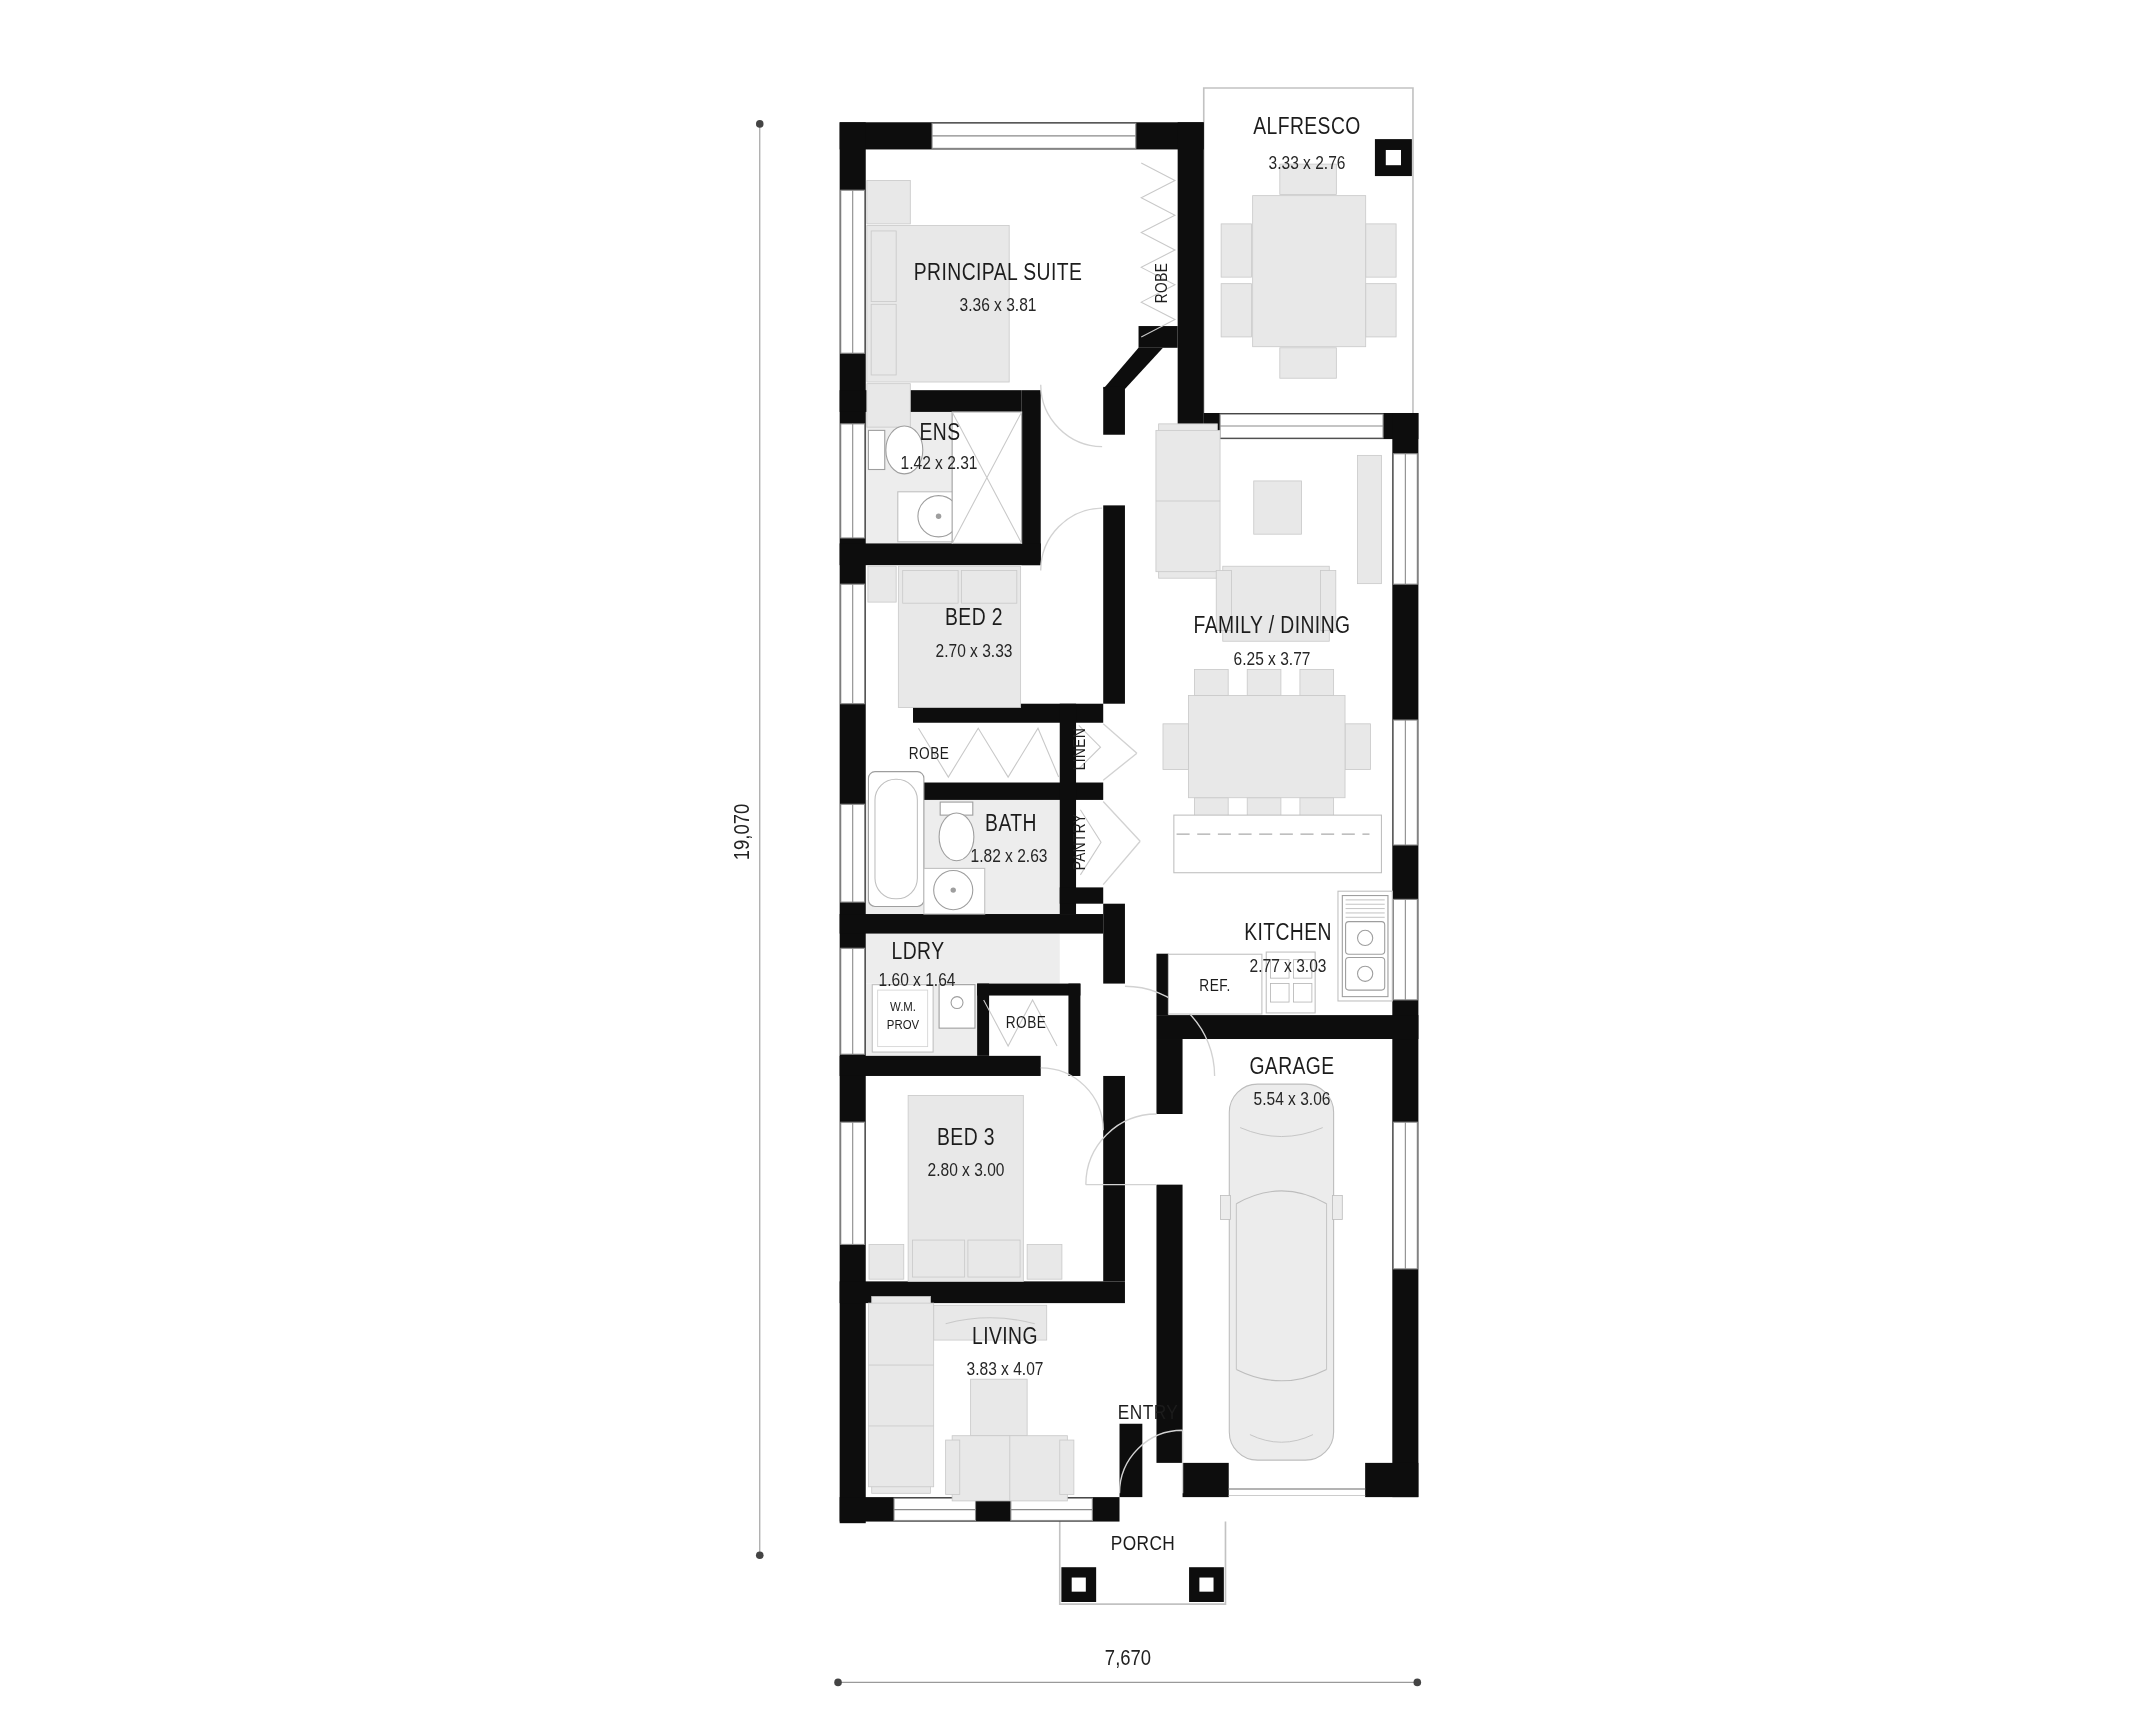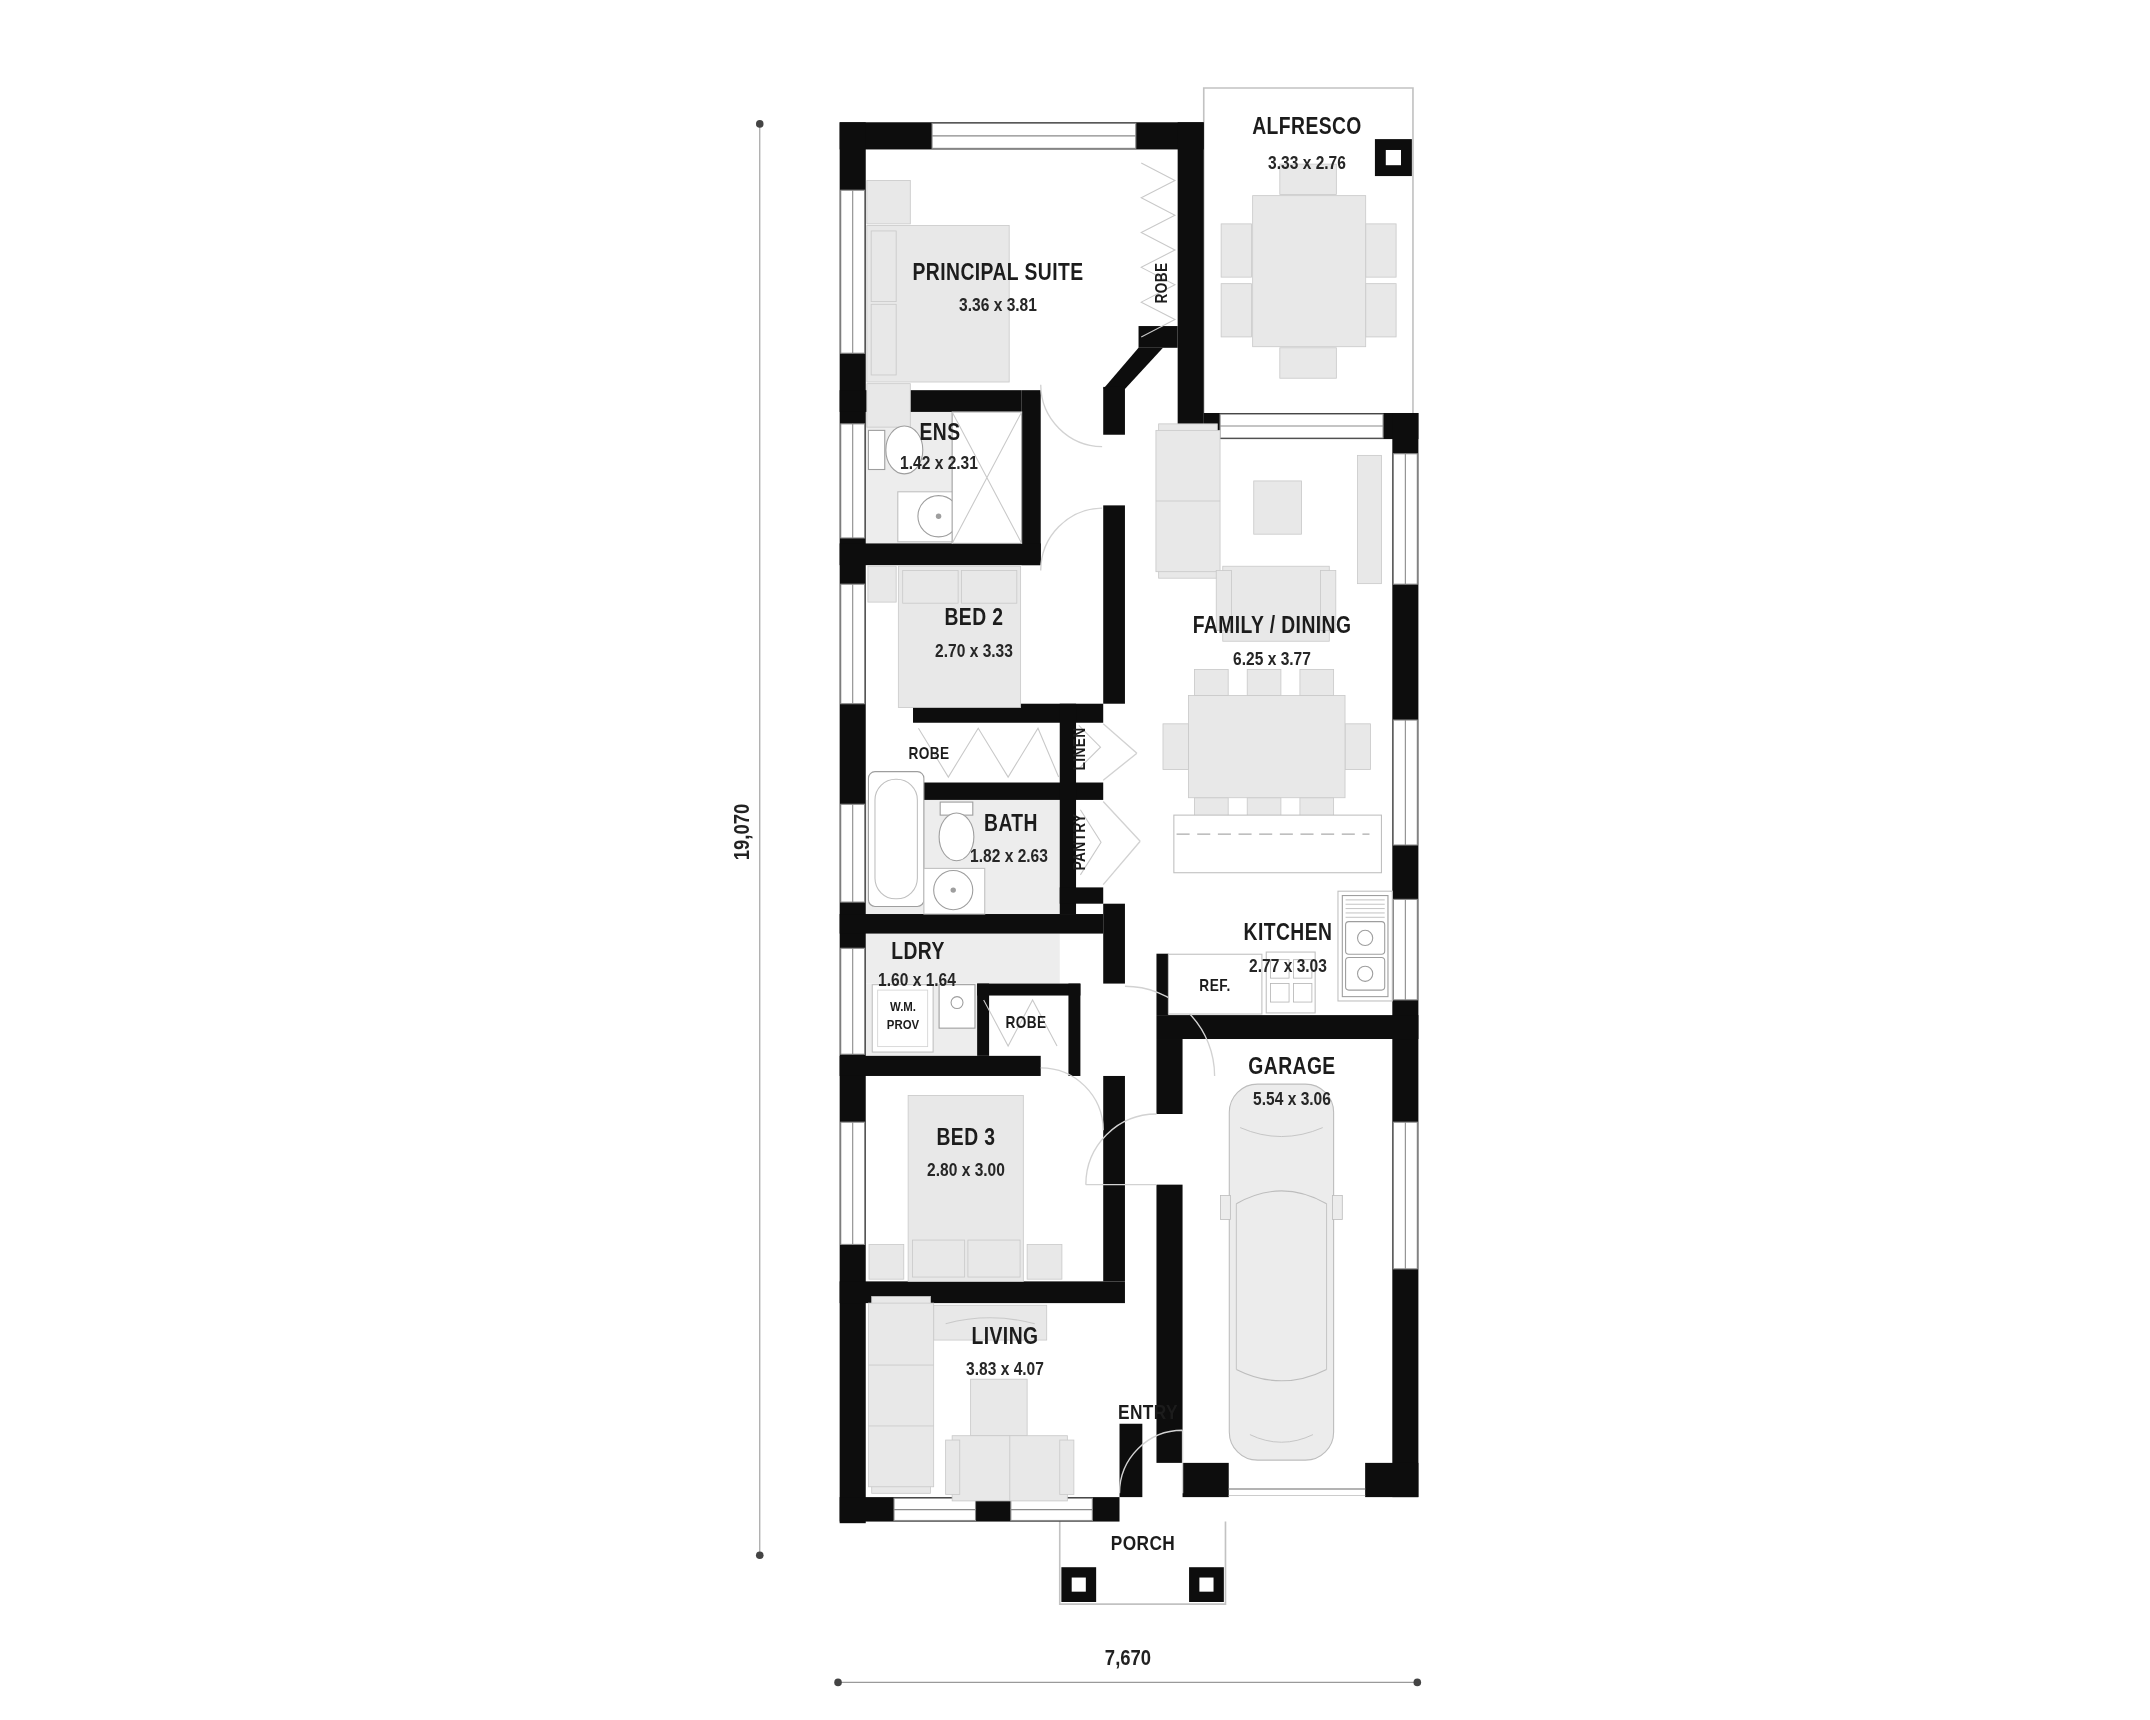--- a/index.html
+++ b/index.html
@@ -1,17 +1,17 @@
 <!DOCTYPE html>
 <html style="font-size:8.7px"><head>
 <meta charset="utf-8">
 <style>
   html,body{margin:0;padding:0;background:#fff;}
   body{width:2151px;height:1721px;position:relative;font-family:"Liberation Sans",sans-serif;overflow:hidden;}
-  .stage{position:absolute;left:0;top:0;width:2151px;height:1721px;font-weight:bold;}
+  .stage{position:absolute;left:0;top:0;width:2151px;height:1721px;}
   svg{position:absolute;left:0;top:0;}
   
   .w{fill:#0d0d0d;}
   .fur{fill:#e8e8e8;stroke:#c9c9c9;stroke-width:1.5;}
   .fx{fill:#ffffff;stroke:#9e9e9e;stroke-width:2;}
   .fx2{fill:#ffffff;stroke:#c0c0c0;stroke-width:2;}
   .shade{fill:#ededed;}
   .win{fill:#ffffff;stroke:#8a8a8a;stroke-width:2;}
   .wline{stroke:#8a8a8a;stroke-width:2;}
   .thin{fill:none;stroke:#c9c9c9;stroke-width:2;}

